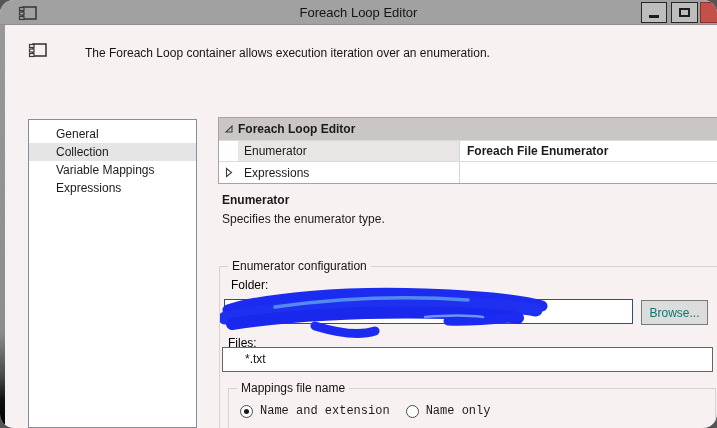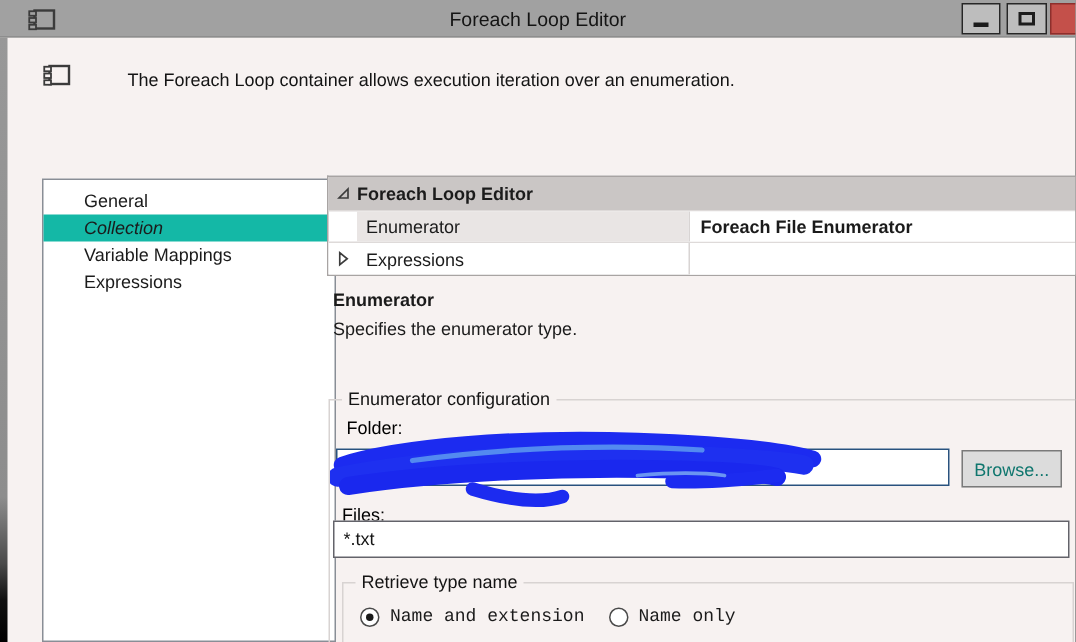--- a/index.html
+++ b/index.html
@@ -1,20 +1,20 @@
 <!DOCTYPE html>
 <html><head>
 <meta charset="utf-8">
 <style>
   * { margin:0; padding:0; box-sizing:border-box; }
   html,body { background:#555; }
   body { font-family:"Liberation Sans", sans-serif; }
   #window {
     position:relative; width:717px; height:428px; overflow:hidden;
-    background:#f7f2f1; font-size:12px; color:#1b1b1b;
+    background:#f7f2f1; font-size:12px; color:#1b1b1b;border-radius:14px;
   }
   
   .titlebar {
     position:absolute; left:0; top:0; width:717px; height:25px;
     background:#a1a1a1; border-bottom:1px solid #8e8e8e;
   }
   .titlebar-icon { position:absolute; left:18px; top:3px; width:20px; height:20px; }
   .title-text {
     position:absolute; left:0; top:0; width:100%; height:25px;
     text-align:center; line-height:25px; font-size:13px; color:#141414;
@@ -31,25 +31,25 @@
   
   .left-strip {
     position:absolute; left:0; top:25px; width:5px; height:403px;
     background:linear-gradient(to bottom,#989898 0%,#8d8d8d 76%,#4a4a4a 87%,#101010 93%,#000 100%);
   }
   
   .header-icon { position:absolute; left:28px; top:40px; width:20px; height:20px; }
   .header-text { position:absolute; left:85px; top:46px; font-size:12px; color:#141414; }
   
   .sidebar {
-    position:absolute; left:28px; top:119px; width:196px; height:309px;
+    position:absolute; left:28px; top:119px; width:169px; height:309px;
     background:#fff; border:1px solid #898e96; padding-top:5px;
   }
   .sidebar-item { height:18px; line-height:18px; padding-left:27px; cursor:default; }
-  .sidebar-item.selected { background:#14b8a6;font-style:italic; }
+  .sidebar-item.selected { background:#e5e5e5; }
   
   .prop-grid {
     position:absolute; left:218px; top:117px; width:499px;
     border-top:1px solid #a8a4a3; border-left:1px solid #a8a4a3;
     border-bottom:1px solid #a8a4a3; background:#fff;
   }
   .grid-row { display:flex; align-items:center; }
   .grid-cat { height:22px; background:#cac6c5; font-weight:bold; }
   .grid-gutter { width:19px; display:flex; align-items:center; justify-content:center; flex:0 0 19px; }
   .grid-name { width:221px; flex:0 0 221px; padding-left:6px; height:100%; display:flex; align-items:center; }
@@ -69,21 +69,21 @@
   .gb-enum { left:219px; top:266px; width:510px; height:175px; }
   .gb-label {
     position:absolute; top:-8px; left:8px; background:#f7f2f1;
     padding:0 4px; font-size:12px; color:#141414; white-space:nowrap;
   }
   .lbl { position:absolute; font-size:12px; color:#000000; }
   .lbl-folder { left:11px; top:11px; }
   .lbl-files { left:8px; top:69px; }
   .txt {
     position:absolute; background:#fff; font-size:12px; line-height:22px;
-    padding-left:6px; color:#141414; white-space:nowrap; overflow:hidden;
+    padding-left:22px; color:#141414; white-space:nowrap; overflow:hidden;
   }
   .txt-folder { left:4px; top:32px; width:409px; height:25px; border:1px solid #29527e; }
   .txt-files { left:2px; top:80px; width:491px; height:25px; border:1px solid #63636a; }
   .browse-btn {
     position:absolute; left:421px; top:33px; width:67px; height:25px;
     background:#dcdcdc; border:1px solid #7a7a7a; font-size:12px;
     display:flex; align-items:center; justify-content:center; color:#0f766e; cursor:default;
   }
   .gb-retrieve { left:8px; top:121px; width:488px; height:52px; }
   .radio-row { position:absolute; left:11px; top:15px; display:flex; align-items:center; gap:16px; }
@@ -172,21 +172,21 @@
     <div class="gb-label">Enumerator configuration</div>
     <div class="lbl lbl-folder">Folder:</div>
     <div class="txt txt-folder"></div>
     <div class="browse-btn">
       <span>Browse...</span>
     </div>
     <div class="lbl lbl-files">Files:</div>
     <div class="txt txt-files">*.txt</div>
 
     <div class="groupbox gb-retrieve">
-      <div class="gb-label">Retrieve type name</div>
+      <div class="gb-label">Mappings file name</div>
       <div class="radio-row">
         <div class="radio-opt">
           <span class="radio selected"></span>
           <span>Name and extension</span>
         </div>
         <div class="radio-opt">
           <span class="radio"></span>
           <span>Name only</span>
         </div>
       </div>

